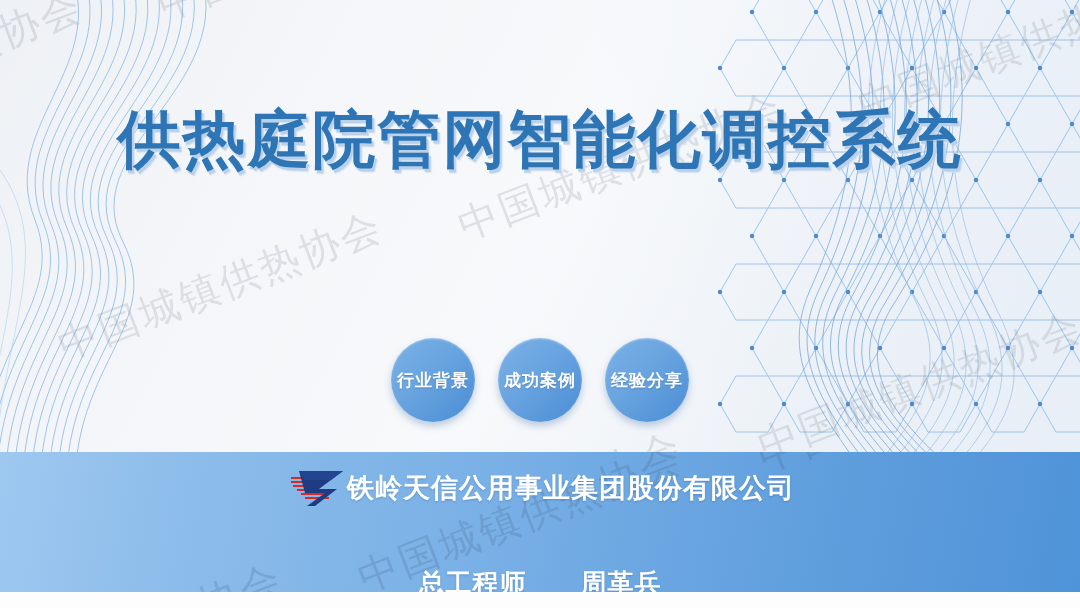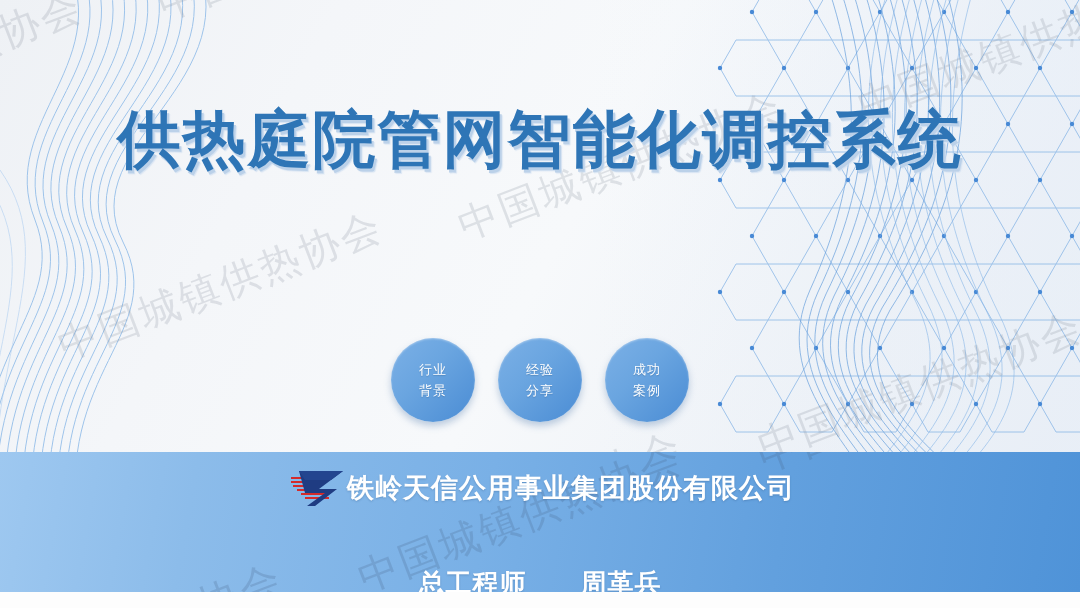--- a/index.html
+++ b/index.html
@@ -109,26 +109,25 @@
     gap:23px;
   }
   .badge{
     width:84px; height:84px;
     border-radius:50%;
     background:linear-gradient(135deg,#7bb0e6 0%,#6aa5e0 42%,#4a8cd4 100%);
     box-shadow:
       0 4px 7px rgba(90,130,175,.38),
       inset 0 1px 2px rgba(255,255,255,.35);
     display:flex;
-    flex-direction:column;
     justify-content:center;
     align-items:center;
     color:#ffffff;
-    font-size:13px;
-    font-weight:400;
+    font-size:17px;
+    font-weight:700;
     line-height:21px;
     letter-spacing:1px;
     text-shadow:0 1px 1px rgba(45,85,130,.35);
     cursor:pointer;
   }
   .badge span{ display:block; }
 
   
   .footer-band{
     position:absolute;
@@ -399,26 +398,26 @@
   <div class="title-block">
     <div class="title-line">供热庭院管网智能化调控系统</div>
   </div>
 
   <div class="badges">
     <div class="badge">
       <span>行业</span>
       <span>背景</span>
     </div>
     <div class="badge">
+      <span>成功</span>
+      <span>案例</span>
+    </div>
+    <div class="badge">
       <span>经验</span>
       <span>分享</span>
-    </div>
-    <div class="badge">
-      <span>成功</span>
-      <span>案例</span>
     </div>
   </div>
 
   <div class="footer-band">
 
     <div class="watermark-layer">
 
       <div class="wm on-band" style="left:140px;  top:780px;">中国城镇供热协会</div>
       <div class="wm on-band" style="left:540px;  top:660px;">中国城镇供热协会</div>
       <div class="wm on-band" style="left:940px;  top:540px;">中国城镇供热协会</div>

